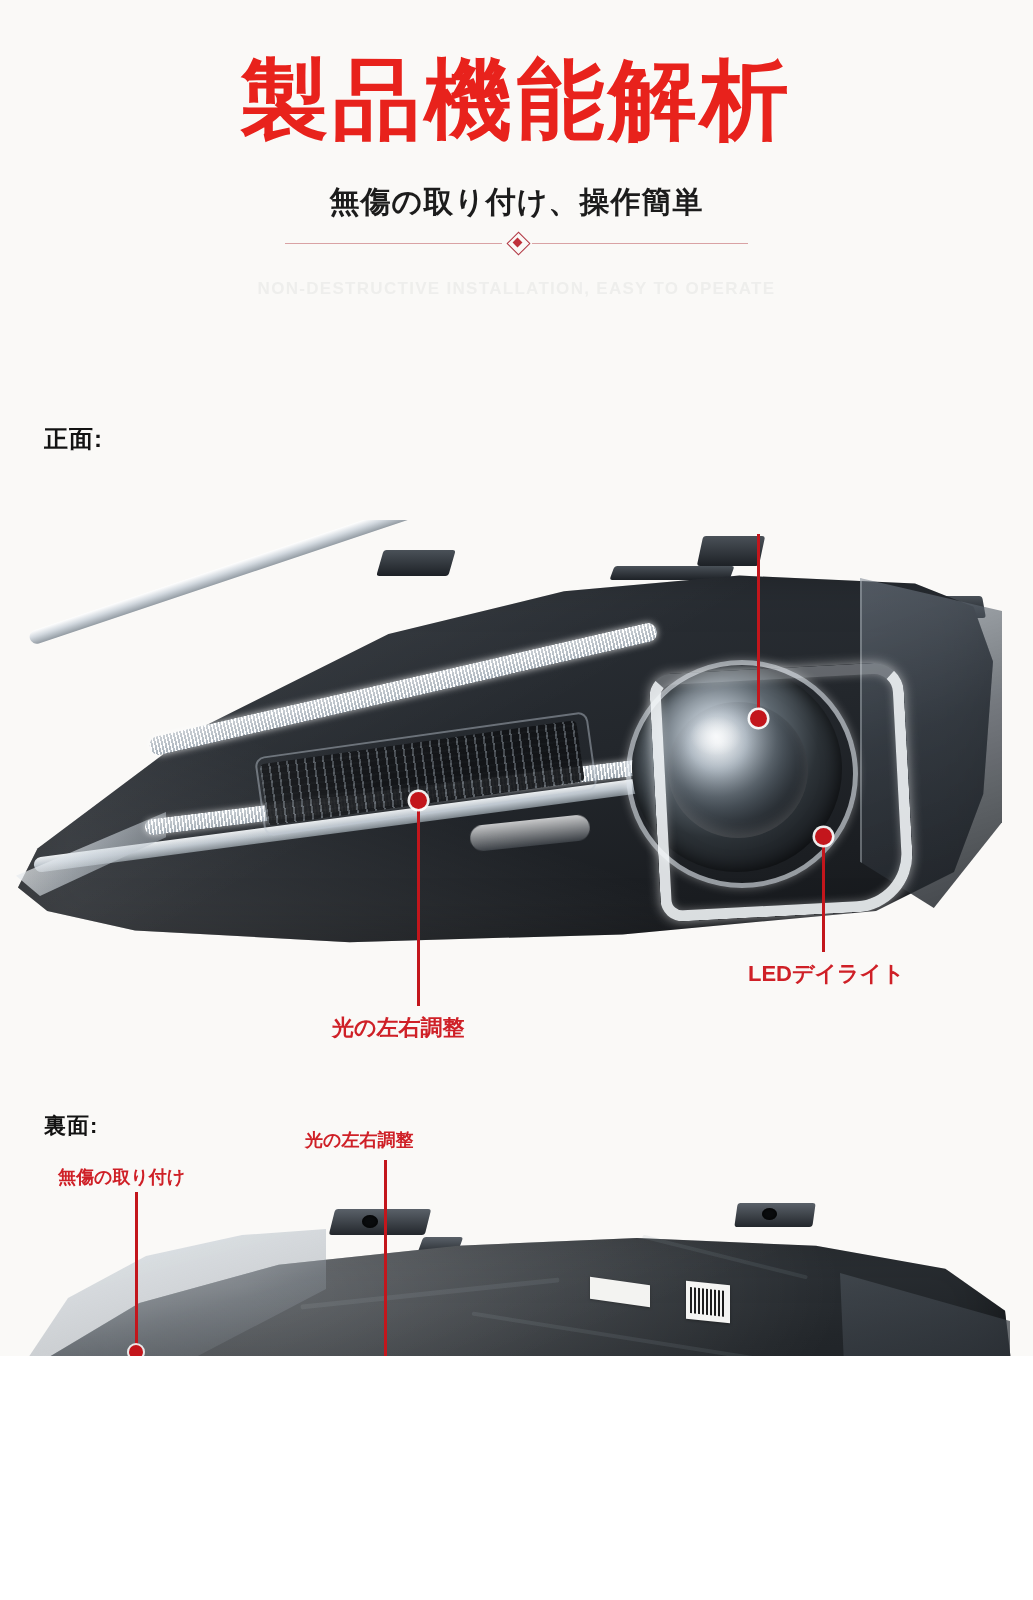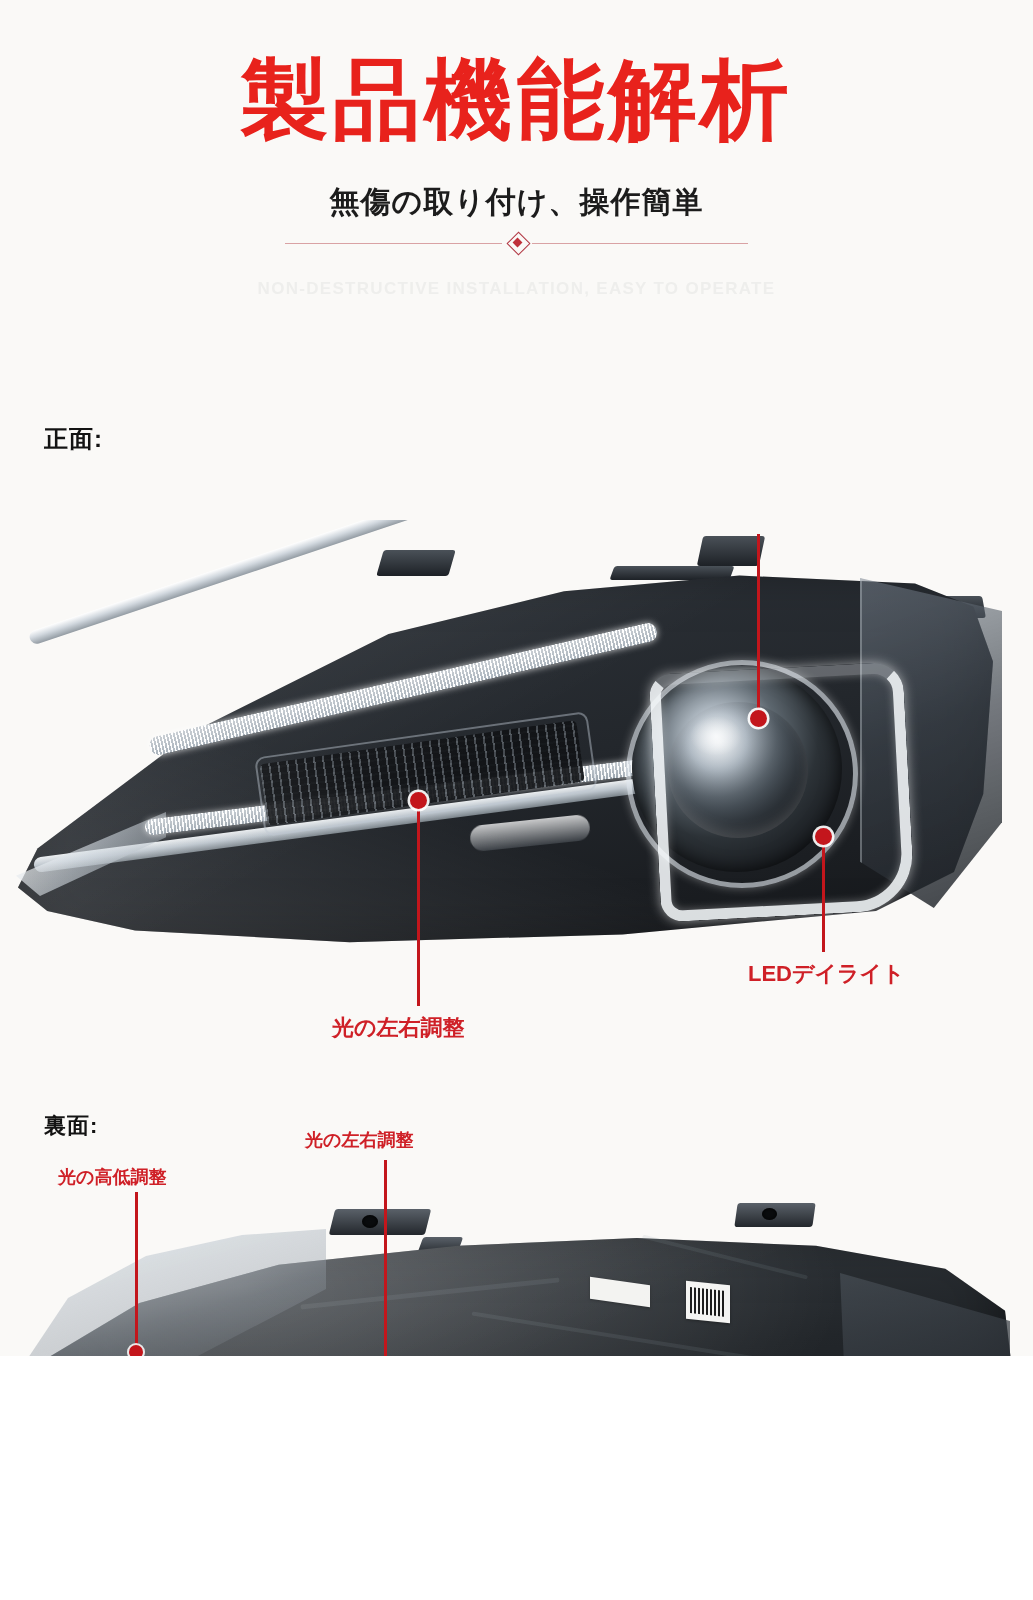--- a/index.html
+++ b/index.html
@@ -684,21 +684,21 @@
     <div class="rear-bracket-hole" id="rbh-2"></div>
 
     <div class="adjuster" id="adj-height"></div>
     <div class="adj-slot" id="adj-height-slot"></div>
     <div class="adjuster" id="adj-lr"></div>
     <div class="adj-slot" id="adj-lr-slot"></div>
 
     <div class="rear-gloss"></div>
   </div>
 
-  <div class="callout-label" id="label-height">光の高低調整</div>
+  <div class="callout-label" id="label-height">無傷の取り付け</div>
   <div class="leader-line" style="left:135px; top:1192px; height:160px;"></div>
   <div class="leader-dot small" style="left:129px; top:1345px;"></div>
 
   <div class="callout-label" id="label-lr">光の左右調整</div>
   <div class="leader-line" style="left:384px; top:1160px; height:208px;"></div>
   <div class="leader-dot small" style="left:378px; top:1361px;"></div>
 
 </div>
 
 </body></html>

